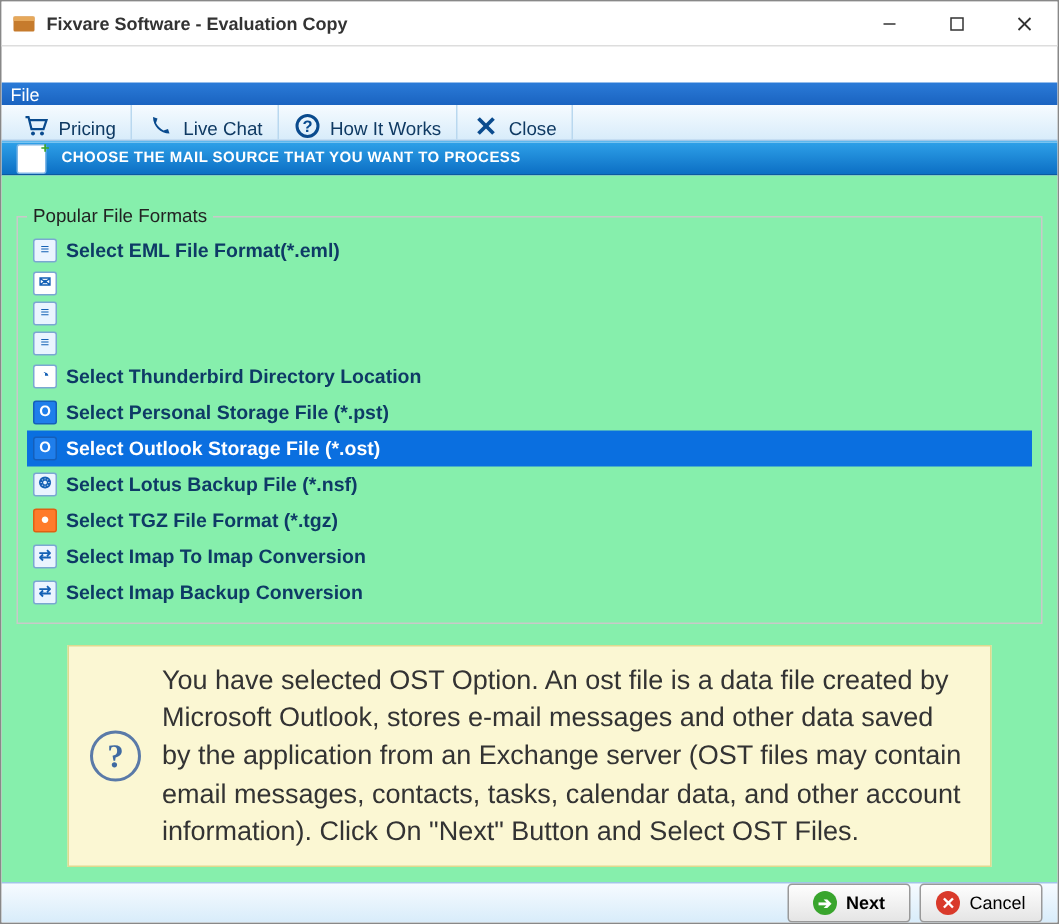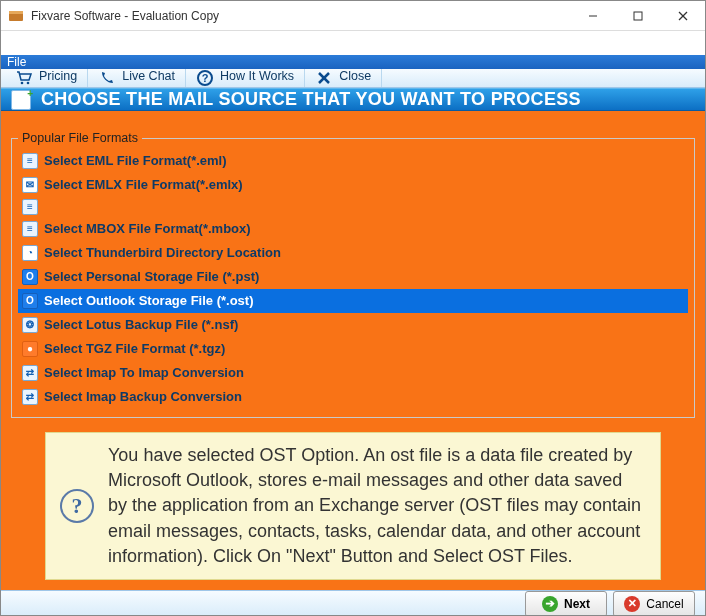--- a/index.html
+++ b/index.html
@@ -1,31 +1,31 @@
 <!DOCTYPE html>
 <html><head>
 <meta charset="utf-8">
 <style>
   * { box-sizing: border-box; margin: 0; padding: 0; font-family: "Segoe UI", Tahoma, sans-serif; }
   body { background: #fff; width: 706px; height: 616px; overflow: hidden; border: 1px solid #888; display: flex; flex-direction: column; }
-  .titlebar { height: 30px; background: #fff; display: flex; align-items: center; border-bottom: 1px solid #ddd; }
+  .titlebar { height: 30px; background: #fff; display: flex; align-items: center; border-bottom: 1px solid #ddd; font-weight: bold; }
   .titlebar .icon { width: 18px; height: 18px; margin: 0 6px; display:flex; align-items:center; justify-content:center;}
   .titlebar .title { font-size: 12px; color: #333; flex: 1; }
   .winbtns { display: flex; }
   .winbtn { width: 45px; height: 30px; display: flex; align-items: center; justify-content: center; color: #333; font-size: 14px; }
   .menubar { height: 23px; background: linear-gradient(#2b7bd8, #1a63c0); display: flex; align-items: center; padding: 0 6px; margin-top: 24px; }
   .menubar span { font-size: 12px; color: #fff; }
   .toolbar { height: 36px; background: linear-gradient(#f6fbff,#d8ecfa); border-bottom: 1px solid #9fc6e8; display: flex; align-items: stretch; padding: 0 4px; }
-  .tbtn { display: flex; align-items: flex-start; padding: 0 10px; gap: 6px; border-right: 1px solid #b9d8ef; font-size: 12.5px; color: #0f3a63; cursor: pointer; }
+  .tbtn { display: flex; align-items: flex-end; padding: 0 10px; gap: 6px; border-right: 1px solid #b9d8ef; font-size: 12.5px; color: #0f3a63; cursor: pointer; }
   .ticn { width: 18px; height: 18px; display:flex; align-items:center; justify-content:center; }
   .banner { height: 34px; margin: 0; background: linear-gradient(#2ea0e8,#0c6fc4); display: flex; align-items: center; gap: 10px; padding: 0 10px; border-top:1px solid #5cb7ee; border-bottom:1px solid #0a5aa0;}
   .banner .bicn { width: 20px; height: 20px; background: #fff; border: 1px solid #7fb7e6; border-radius:2px; display:flex; align-items:center; justify-content:center; position:relative; }
   .banner .bicn::after{content:"+"; color:#39a52d; font-weight:bold; font-size:10px; position:absolute; top:-3px; right:-3px;}
-  .banner-title { color: #fff; font-weight: bold; font-size: 18px; letter-spacing: .3px; }
-  .workarea { flex: 1; background: #f97316; padding: 20px 10px 10px 10px; display:flex; flex-direction:column; }
+  .banner-title { color: #fff; font-weight: bold; font-size: 10px; letter-spacing: .3px; }
+  .workarea { flex: 1; background: #86efac; padding: 20px 10px 10px 10px; display:flex; flex-direction:column; }
   fieldset.group { border: 1px solid #c9c9c9; padding: 4px 6px 8px 6px; }
   fieldset.group legend { font-size: 12.5px; color: #222; padding: 0 4px; }
   .options { display: flex; flex-direction: column; }
   .opt { display: flex; align-items: center; gap: 6px; padding: 2px 4px; font-size: 13px; font-weight: bold; color: #0e3a66; cursor: pointer; line-height: 20px; }
   .opt.sel { background: #0a6fe0; color: #fff; }
   .oicn { width: 16px; height: 16px; border:1px solid #7aa7d2; background:#eaf4ff; border-radius:2px; display:flex; align-items:center; justify-content:center; font-size:10px; color:#1561b5; font-weight:bold; flex-shrink:0;}
   .oicn.orange{background:#ff7b2b;border-color:#e06012;color:#fff;}
   .oicn.blue{background:#1f7eeb;border-color:#145fbb;color:#fff;}
   .oicn.white{background:#fff;}
   .infobox { margin: 14px 34px 0 34px; background: #fbf7d3; border: 1px solid #e0d98f; padding: 10px 14px; display: flex; gap: 14px; align-items: center; }
@@ -121,28 +121,26 @@
 <div class="workarea">
   <fieldset class="group">
     <legend>Popular File Formats</legend>
     <div class="options" id="options">
         <div class="opt">
           <div class="oicn ">≡</div>
           <span>Select EML File Format(*.eml)</span>
         </div>
         <div class="opt">
           <div class="oicn white">✉</div>
-          <span>Select EMLX File Format(*.emlx)</span>
         </div>
         <div class="opt">
           <div class="oicn ">≡</div>
         </div>
         <div class="opt">
           <div class="oicn ">≡</div>
-          <span>Select MBOX File Format(*.mbox)</span>
         </div>
         <div class="opt">
           <div class="oicn white">◔</div>
           <span>Select Thunderbird Directory Location</span>
         </div>
         <div class="opt">
           <div class="oicn blue">O</div>
           <span>Select Personal Storage File (*.pst)</span>
         </div>
         <div class="opt sel">

